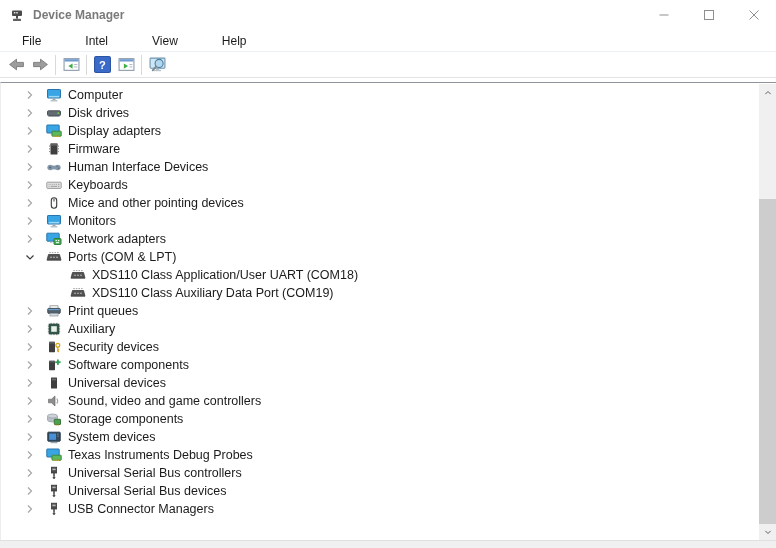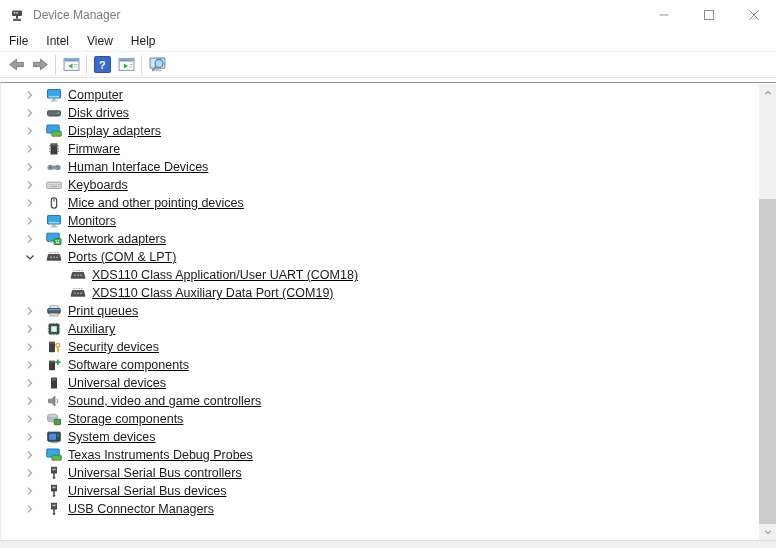--- a/index.html
+++ b/index.html
@@ -4,46 +4,46 @@
 <style>
   html,body{margin:0;padding:0;}
   body{
     width:776px;height:548px;background:#ffffff;overflow:hidden;
     font-family:"Liberation Sans","DejaVu Sans",sans-serif;
     -webkit-font-smoothing:antialiased;position:relative;
   }
   .window{position:absolute;inset:0;background:#fff;}
 
   
-  .titlebar{height:30px;display:flex;align-items:center;background:#fff;}
+  .titlebar{height:30px;display:flex;align-items:center;background:#fff;font-weight:bold;}
   .app-icon{width:16px;height:16px;margin-left:9px;flex:none;}
   .title-text{margin-left:8px;font-size:12px;color:#7a7a7a;}
   .caption-buttons{margin-left:auto;display:flex;height:30px;}
   .caption-btn{width:45px;height:30px;display:flex;align-items:center;justify-content:center;
     border:none;background:transparent;padding:0;}
   .caption-btn svg{width:10px;height:10px;}
 
   
   .menubar{height:22px;box-sizing:border-box;border-bottom:1px solid #edf1f6;
     display:flex;align-items:center;font-size:12px;color:#1b1b1b;}
-  .menu-item{padding:0 9px;height:100%;display:flex;align-items:center;cursor:default;}
+  .menu-item{padding:0 22px;height:100%;display:flex;align-items:center;cursor:default;}
 
   
   .toolbar{height:26px;box-sizing:border-box;border-bottom:1px solid #e4e4e4;
     display:flex;align-items:center;padding-left:4px;}
   .tool-btn{width:24px;height:22px;display:flex;align-items:center;justify-content:center;
     border:none;background:transparent;padding:0;}
   .tool-btn svg{width:17px;height:17px;}
   .tb-sep{width:1px;height:20px;background:#d9d9d9;margin:0 3px;flex:none;}
 
   
   .main{position:absolute;top:82px;left:0;right:0;height:458px;background:#fff;
     box-sizing:border-box;border-top:1px solid #8f949b;border-left:1px solid #ededed;}
   .tree{position:absolute;top:1px;left:1px;right:17px;bottom:0;overflow:hidden;padding-top:2px;}
-  .tree-row{height:18px;display:flex;align-items:center;white-space:nowrap;cursor:default;text-decoration:underline;}
+  .tree-row{height:18px;display:flex;align-items:center;white-space:nowrap;cursor:default;}
   .tree-row.level-1{padding-left:20px;}
   .tree-row.level-2{padding-left:44px;}
   .expander{width:16px;height:16px;flex:none;display:flex;align-items:center;justify-content:center;}
   .expander svg{width:16px;height:16px;}
   .ticon{width:16px;height:16px;flex:none;margin-left:8px;}
   .tlabel{margin-left:6px;font-size:12.5px;color:#1b1b1b;}
 
   
   .scrollbar{position:absolute;top:1px;right:0;bottom:0;width:17px;background:#f0f0f0;}
   .scroll-btn{width:17px;height:17px;display:flex;align-items:center;justify-content:center;

